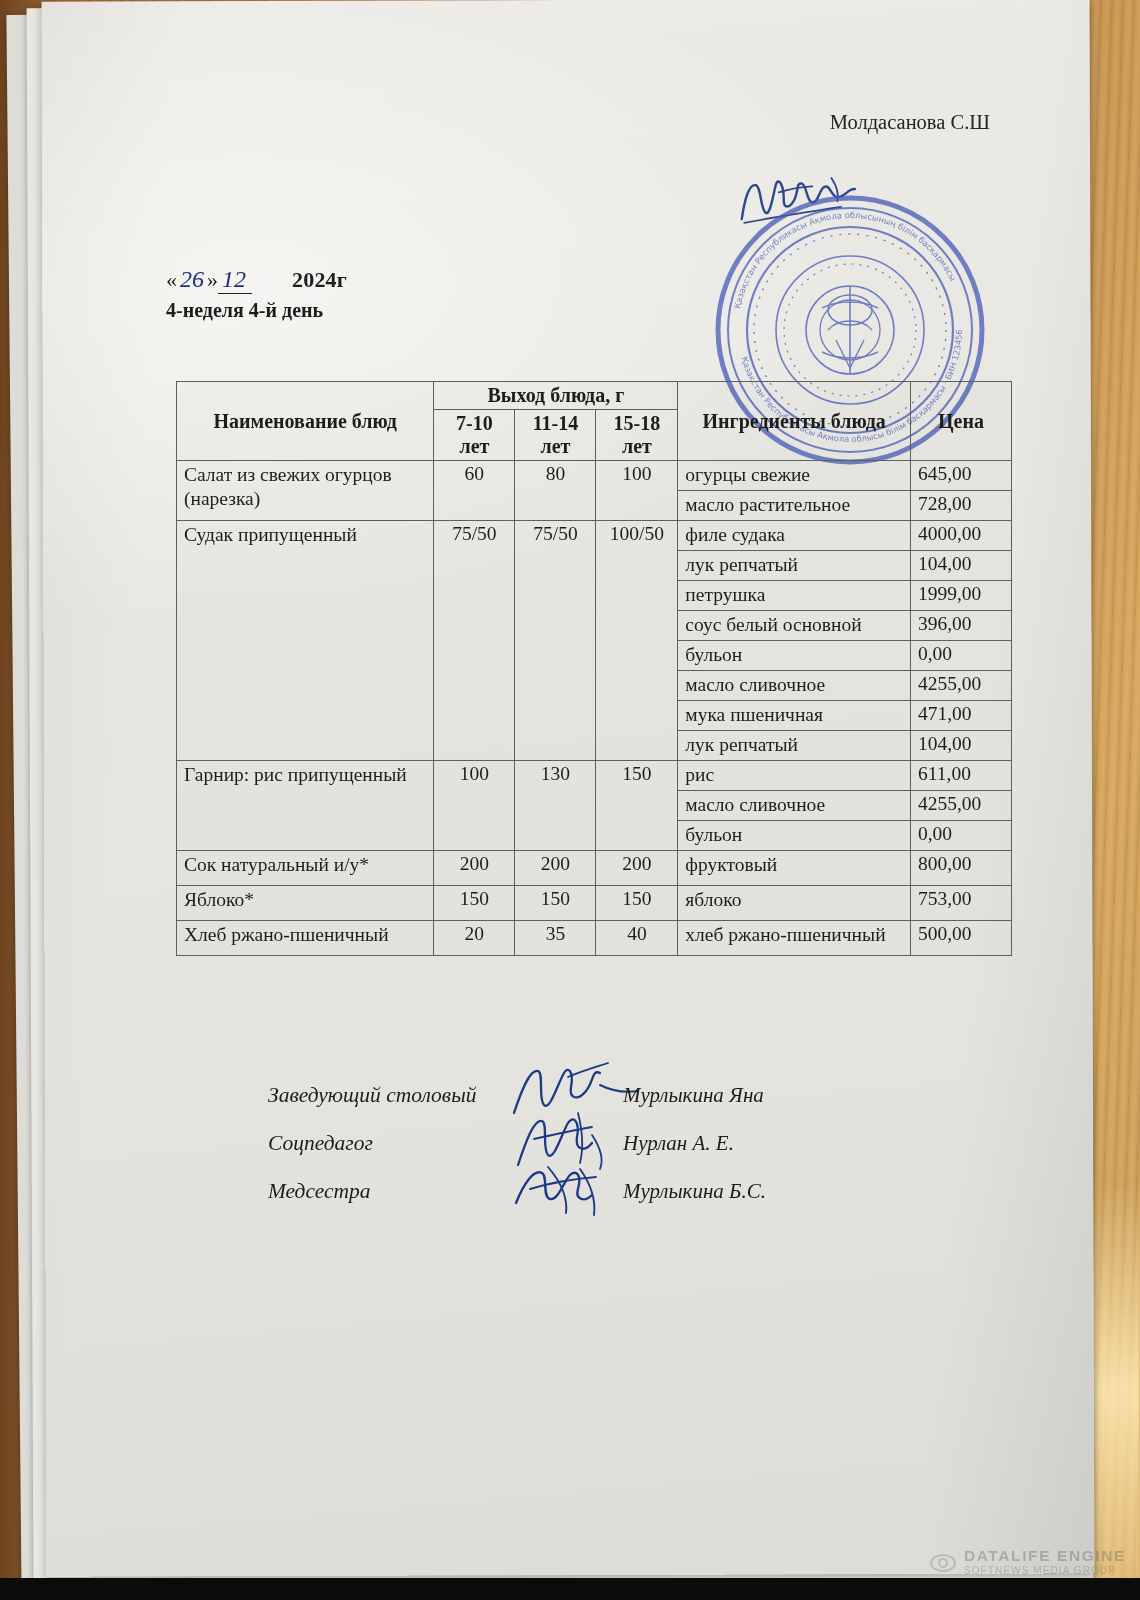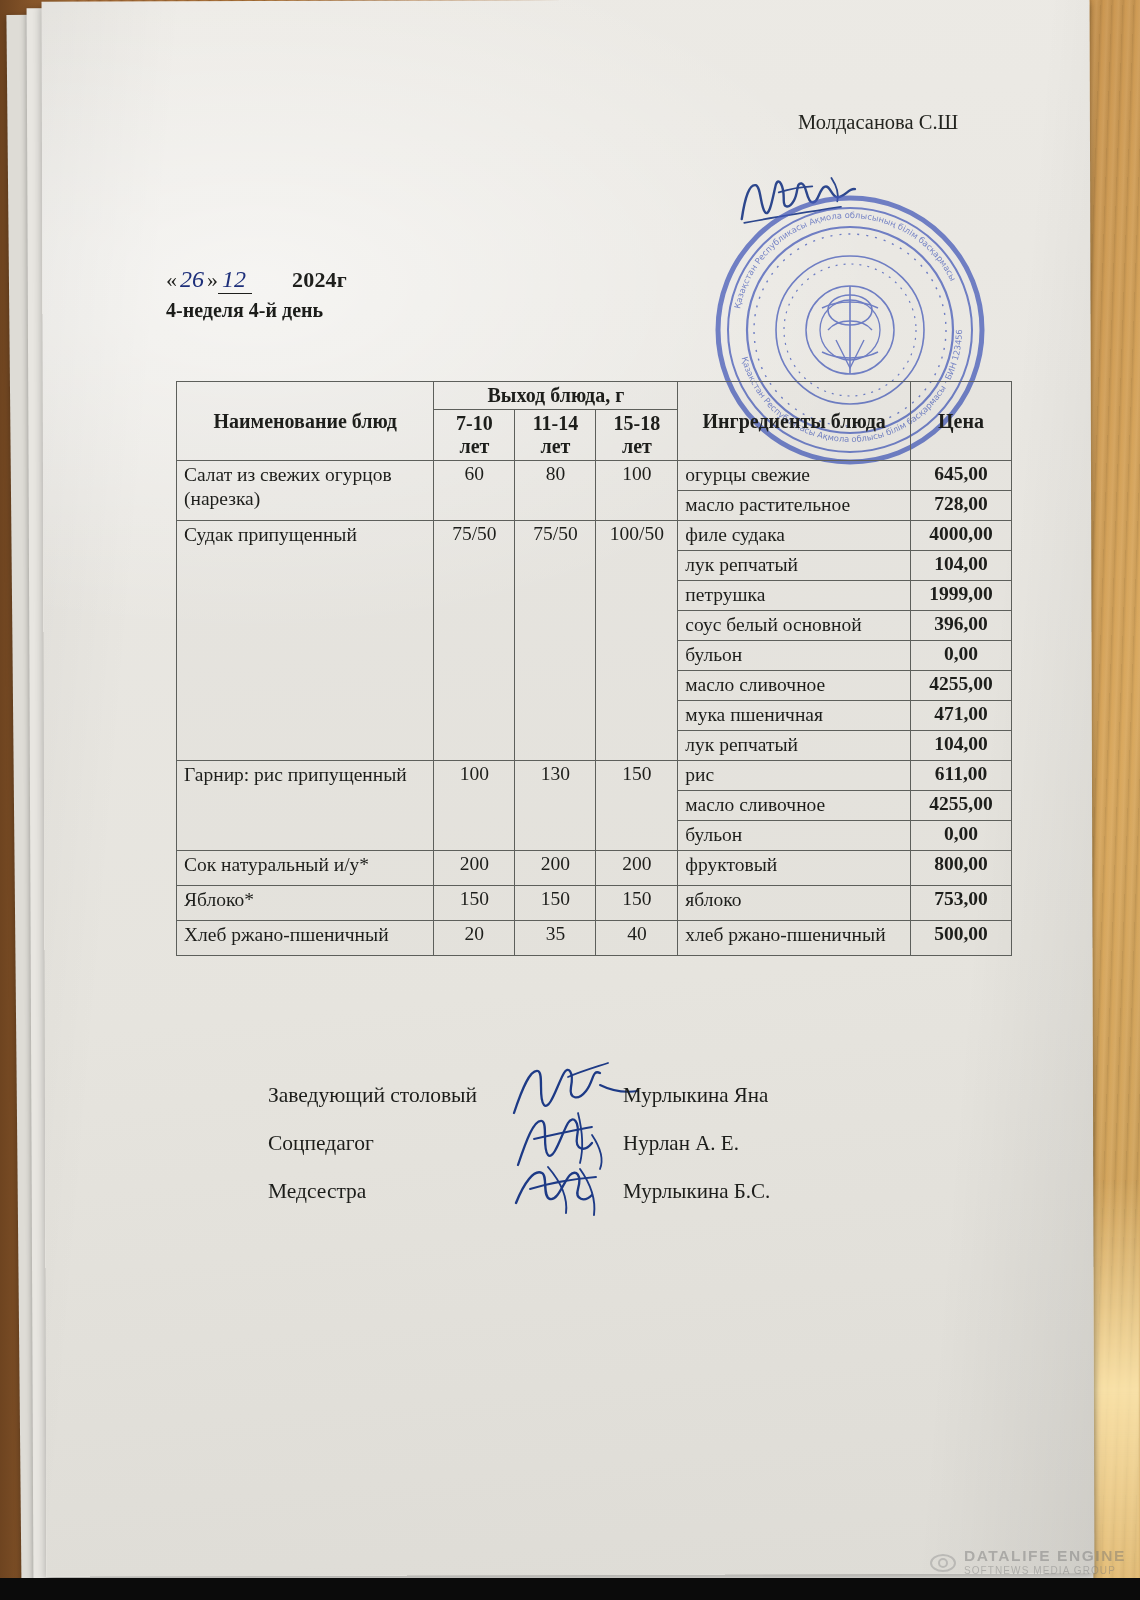--- a/index.html
+++ b/index.html
@@ -49,21 +49,21 @@
     pointer-events:none;
   }
 
   
   .approve{
     position:absolute;left:690px;top:108px;width:300px;
     font-size:20.5px;line-height:1.42;color:#23241f;text-align:left;
   }
   .approve .ln1{margin-left:46px;}
   .approve .ln2{margin-left:8px;letter-spacing:.1px;}
-  .approve .ln3{margin-left:108px;}
+  .approve .ln3{margin-left:108px;text-align:right;}
 
   .sig-director{
     position:absolute;left:735px;top:166px;width:160px;height:52px;
     color:#1d2f7a;font-size:40px;font-family:"DejaVu Serif",serif;
     font-style:italic;transform:rotate(-7deg);opacity:.92;
     pointer-events:none;
   }
   .sig-director svg{display:block;}
 
   
@@ -99,27 +99,27 @@
     vertical-align:top;
     background:transparent;
   }
   .tbl th{font-weight:bold;text-align:center;vertical-align:middle;font-size:20px;}
   .th-name{width:252px;}
   .th-out{width:68px;}
   .th-ing{width:226px;}
   .th-price{width:88px;}
   .c-name{height:30px;line-height:1.24;}
   .c-num{text-align:center;}
-  .c-price{text-align:center;padding-right:10px;font-weight:bold;}
+  .c-price{text-align:left;padding-right:10px;}
   .c-ing{line-height:1.24;}
   .rowh{height:30px;}
 
   
   .signblock{position:absolute;left:268px;top:1075px;width:560px;}
-  .signrow{position:relative;height:48px;}
+  .signrow{position:relative;height:48px;font-style:italic;}
   .signrow .role{position:absolute;left:0;top:8px;font-size:21.5px;color:#1c1d1a;}
   .signrow .person{position:absolute;left:355px;top:8px;font-size:21px;color:#1c1d1a;white-space:nowrap;}
   .scribble{position:absolute;left:240px;top:-18px;width:140px;height:70px;pointer-events:none;}
 
   
   .wm{
     position:absolute;right:14px;bottom:22px;
     display:flex;align-items:center;gap:8px;opacity:.42;
   }
   .wm .eye{width:26px;height:18px;}

